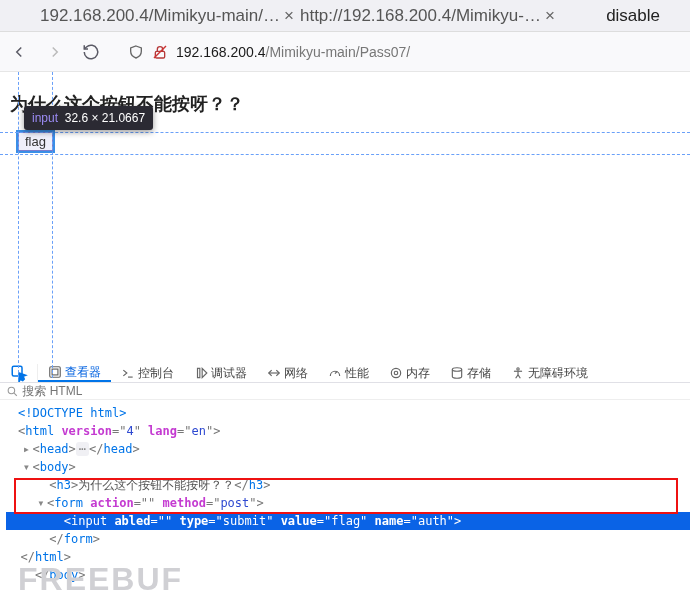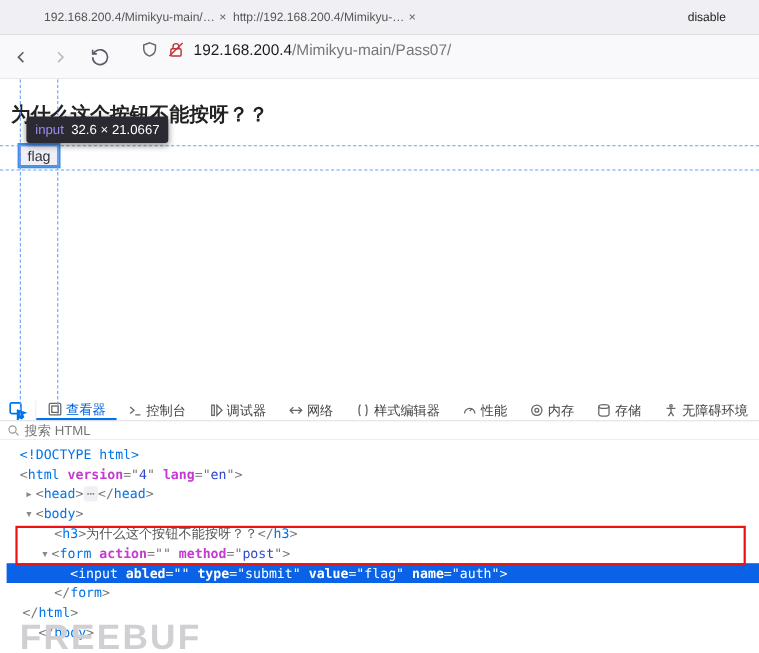--- a/index.html
+++ b/index.html
@@ -7,35 +7,35 @@
     width: 690px; height: 594px;
     font-family: "Segoe UI", Arial, sans-serif;
     font-size: 12px; color: #222;
     background: #fff; position: relative; overflow: hidden;
   }
   
   .tabstrip {
     height: 32px; background: #f0f0f4;
     border-bottom: 1px solid #ddd;
     display:flex; align-items:center; gap:6px;
-    padding-left:40px; font-size:11px; color:#555;
+    padding-left:40px; font-size:17px; color:#555;
     white-space:nowrap; overflow:hidden;
   }
   .tabstrip .tab { display:flex; align-items:center; gap:4px; }
   .tabstrip .tabx { color:#666; }
   .tabstrip .dis { margin-left:auto; margin-right:30px; color:#222; }
   
   .toolbar {
     height: 40px; background:#f9f9fb;
     display:flex; align-items:center; gap:18px;
     padding:0 10px; border-bottom:1px solid #e6e6e6;
   }
   .tb-icon { width:18px; height:18px; display:flex; align-items:center; justify-content:center; color:#5b5b66; cursor:pointer;}
   .tb-icon.dis { color:#bbb; cursor:default;}
-  .urlbox { flex:1; display:flex; align-items:flex-start; gap:8px; height:30px; padding:0 10px; border-radius:4px; }
+  .urlbox { flex:1; display:flex; align-items:center; gap:8px; height:30px; padding:0 10px; border-radius:4px; }
   .urlbox .url { font-size:14px; color:#1a1a1a; }
   .urlbox .urlhost { color:#1a1a1a; }
   .urlbox .urlpath { color:#777; }
   .shield, .lock { color:#666; }
   .lock { color:#b63939; }
   
   .page { position:relative; height:308px; background:#fff; overflow:hidden; border-bottom:2px solid #e7e7e8;}
   .page h3 { font-size:18px; font-weight:bold; margin:20px 0 0 10px; }
   .tooltip {
     position:absolute; left:24px; top:34px;
@@ -205,29 +205,20 @@
             <path d="M3 12h18"></path>
             <path d="M8 7l-5 5 5 5"></path>
             <path d="M16 7l5 5-5 5"></path>
           </svg>
         </span>
       <span>网络</span>
     </div>
     <div class="dt-tab">
       <span class="ic">
           <svg width="14" height="14" viewBox="0 0 24 24" fill="none" stroke="currentColor" stroke-width="2">
-            <path d="M8 3c-3 3-3 15 0 18"></path>
-            <path d="M16 3c3 3 3 15 0 18"></path>
-          </svg>
-        </span>
-      <span>样式编辑器</span>
-    </div>
-    <div class="dt-tab">
-      <span class="ic">
-          <svg width="14" height="14" viewBox="0 0 24 24" fill="none" stroke="currentColor" stroke-width="2">
             <path d="M4 17a8 8 0 1 1 16 0"></path>
             <path d="M12 13l4-4"></path>
           </svg>
         </span>
       <span>性能</span>
     </div>
     <div class="dt-tab">
       <span class="ic">
           <svg width="14" height="14" viewBox="0 0 24 24" fill="none" stroke="currentColor" stroke-width="2">
             <circle cx="12" cy="12" r="3"></circle>

